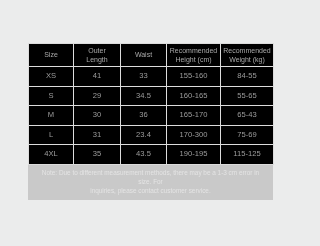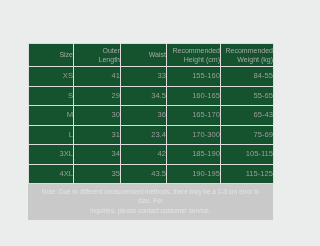--- a/index.html
+++ b/index.html
@@ -23,26 +23,26 @@
     width: 245px;
     border-collapse: collapse;
     background: #fdfdfd;
     table-layout: fixed;
   }
   table.size-table td,
   table.size-table th {
     border: 1px solid #dcdcdc;
     color: #a9a9a9;
     font-weight: normal;
-    text-align: right;
+    text-align: center;
     vertical-align: middle;
     font-size: 7.2px;
     line-height: 1.35;
     padding: 0;
-    background: #14532d;
+    background: #000000;
   }
   table.size-table thead th {
     height: 22px;
     font-size: 7px;
     color: #a9a9a9;
   }
   table.size-table tbody td {
     height: 18.5px;
     font-size: 7.6px;
     color: #9d9d9d;
@@ -126,27 +126,20 @@
         <td>65-43</td>
       </tr>
       <tr>
         <td>L</td>
         <td>31</td>
         <td>23.4</td>
         <td>170-300</td>
         <td>75-69</td>
       </tr>
       <tr>
-        <td>3XL</td>
-        <td>34</td>
-        <td>42</td>
-        <td>185-190</td>
-        <td>105-115</td>
-      </tr>
-      <tr>
         <td>4XL</td>
         <td>35</td>
         <td>43.5</td>
         <td>190-195</td>
         <td>115-125</td>
       </tr>
     </tbody>
   </table>
 
   <div class="note-bar">

